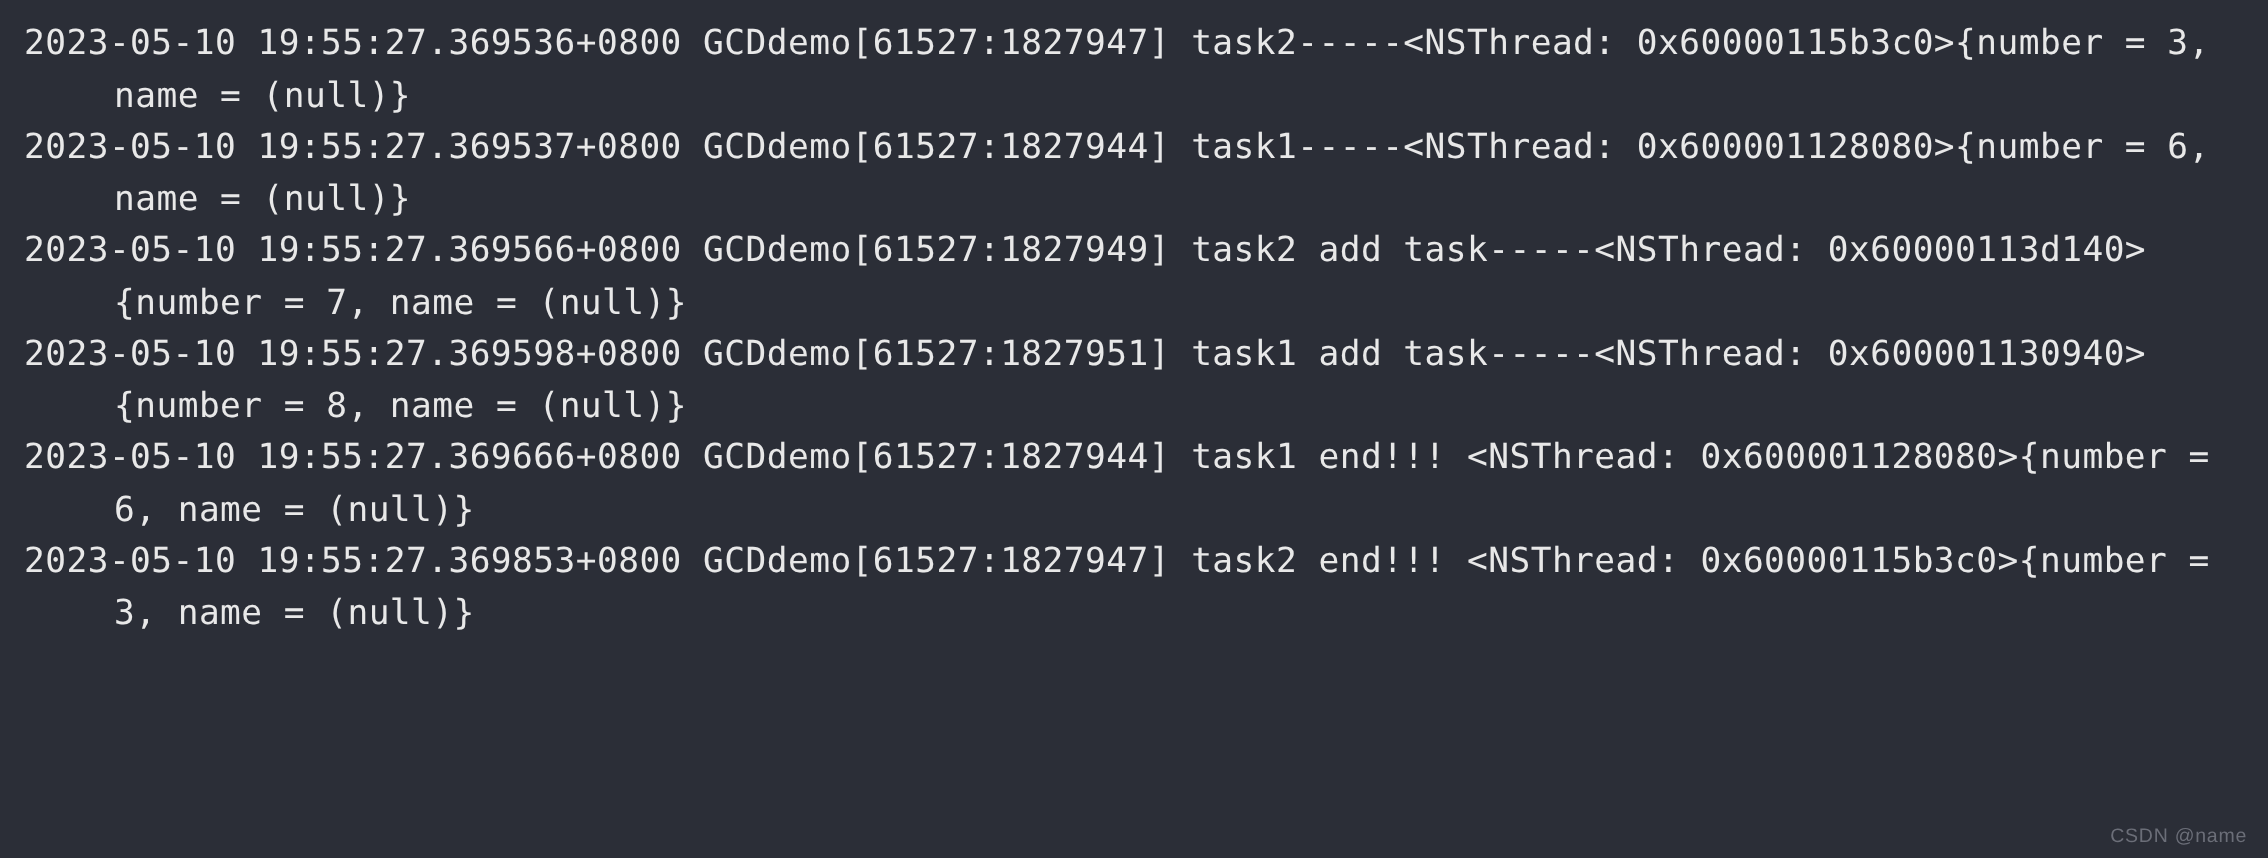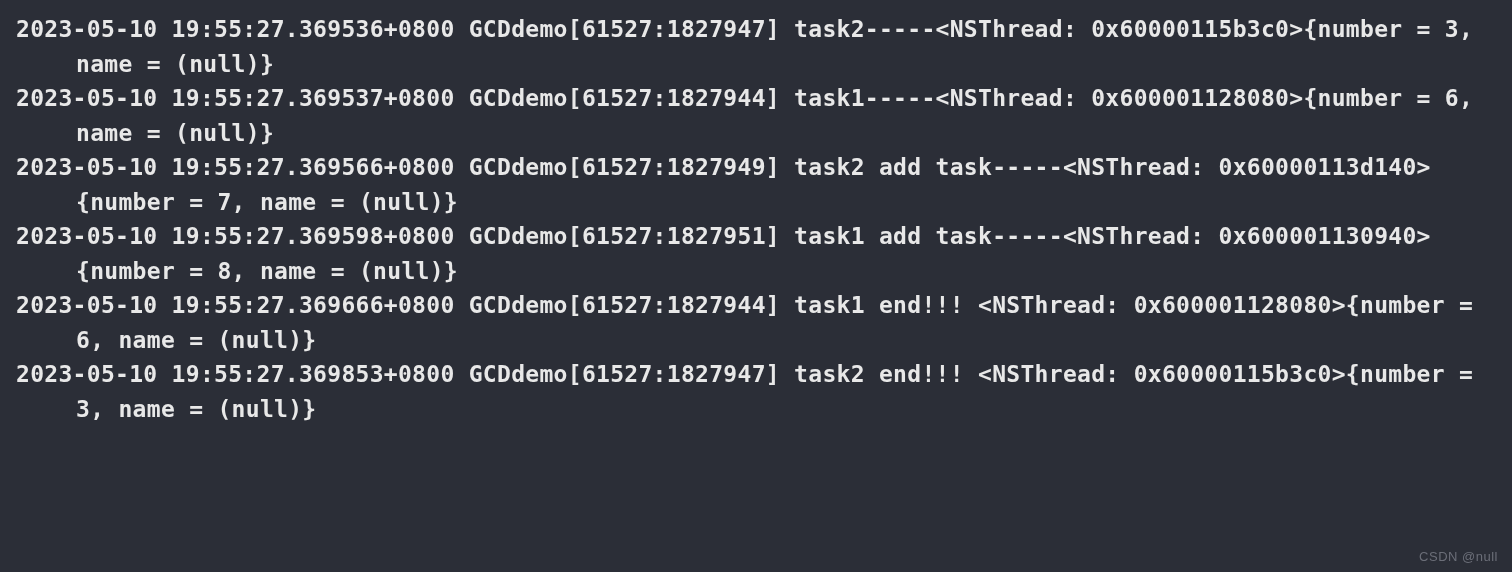--- a/index.html
+++ b/index.html
@@ -14,21 +14,21 @@
       font-family: "SF Mono", "Menlo", "Monaco", "Consolas", monospace;
       overflow: hidden;
       position: relative;
     }
     .console-output {
       padding: 12px 16px;
       color: #e8e8e8;
     }
     .log-line {
       font-size: 23px;
-      font-weight: bold;
+      font-weight: normal;
       line-height: 1.5;
       white-space: pre-wrap;
       word-break: break-word;
       text-indent: 0;
       padding-left: 60px;
       text-indent: -60px;
       letter-spacing: 0.3px;
     }
     .watermark {
       position: absolute;
@@ -45,13 +45,13 @@
 
 <div class="console-output">
   <div class="log-line">2023-05-10 19:55:27.369536+0800 GCDdemo[61527:1827947] task2-----&lt;NSThread: 0x60000115b3c0&gt;{number = 3, name = (null)}</div>
   <div class="log-line">2023-05-10 19:55:27.369537+0800 GCDdemo[61527:1827944] task1-----&lt;NSThread: 0x600001128080&gt;{number = 6, name = (null)}</div>
   <div class="log-line">2023-05-10 19:55:27.369566+0800 GCDdemo[61527:1827949] task2 add task-----&lt;NSThread: 0x60000113d140&gt;{number = 7, name = (null)}</div>
   <div class="log-line">2023-05-10 19:55:27.369598+0800 GCDdemo[61527:1827951] task1 add task-----&lt;NSThread: 0x600001130940&gt;{number = 8, name = (null)}</div>
   <div class="log-line">2023-05-10 19:55:27.369666+0800 GCDdemo[61527:1827944] task1 end!!! &lt;NSThread: 0x600001128080&gt;{number = 6, name = (null)}</div>
   <div class="log-line">2023-05-10 19:55:27.369853+0800 GCDdemo[61527:1827947] task2 end!!! &lt;NSThread: 0x60000115b3c0&gt;{number = 3, name = (null)}</div>
 </div>
 
-<div class="watermark">CSDN @null</div>
+<div class="watermark">CSDN @name</div>
 
 </body></html>

